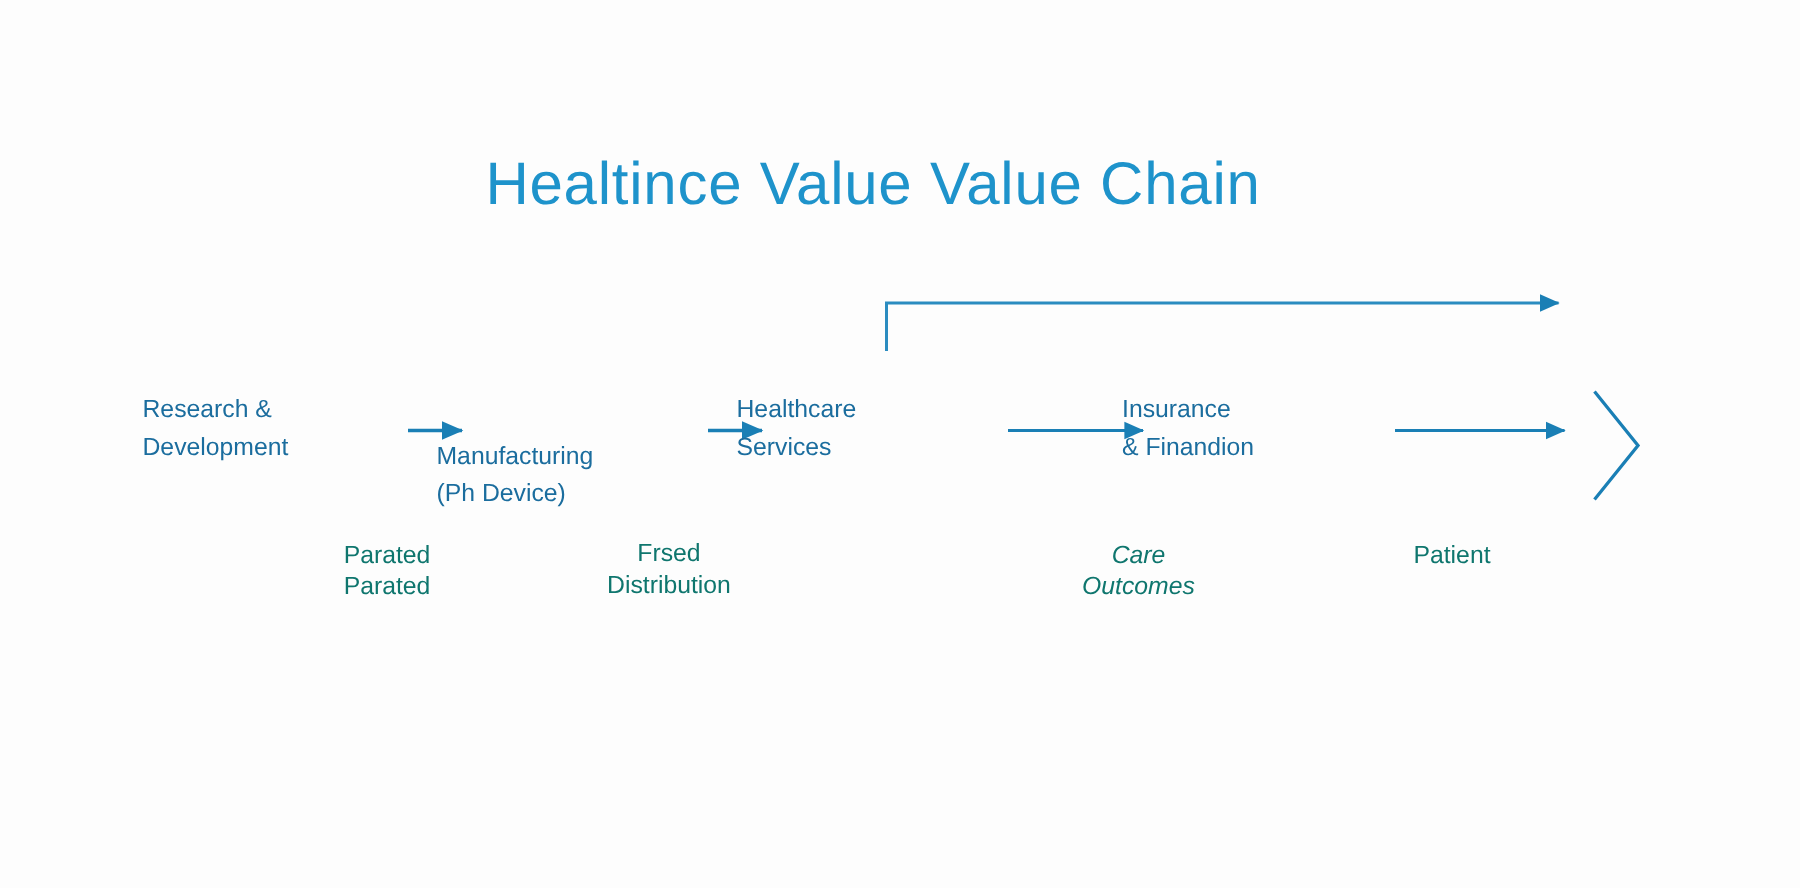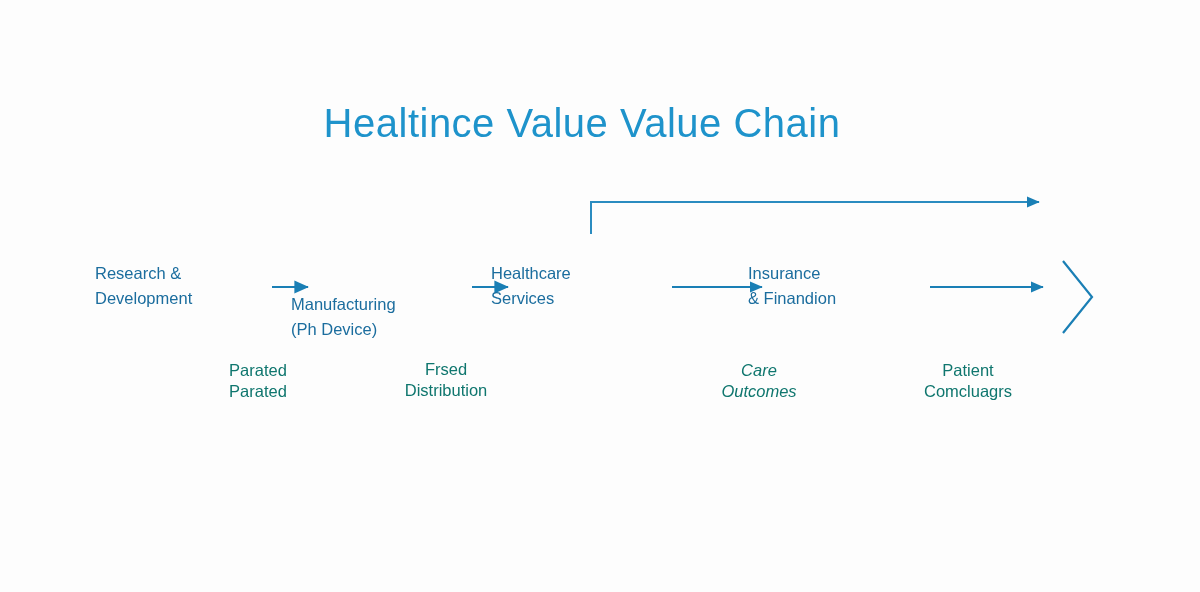--- a/index.html
+++ b/index.html
@@ -126,16 +126,15 @@
     <span class="line">Distribution</span>
   </div>
 
   <div class="sub-node" style="left:659px; top:360px; width:200px;font-style:italic;">
     <span class="line">Care</span>
     <span class="line">Outcomes</span>
   </div>
 
   <div class="sub-node" style="left:868px; top:360px; width:200px;">
     <span class="line">Patient</span>
-    <span class="line">Comcluagrs</span>
   </div>
 
 </div>
 
 </body></html>

